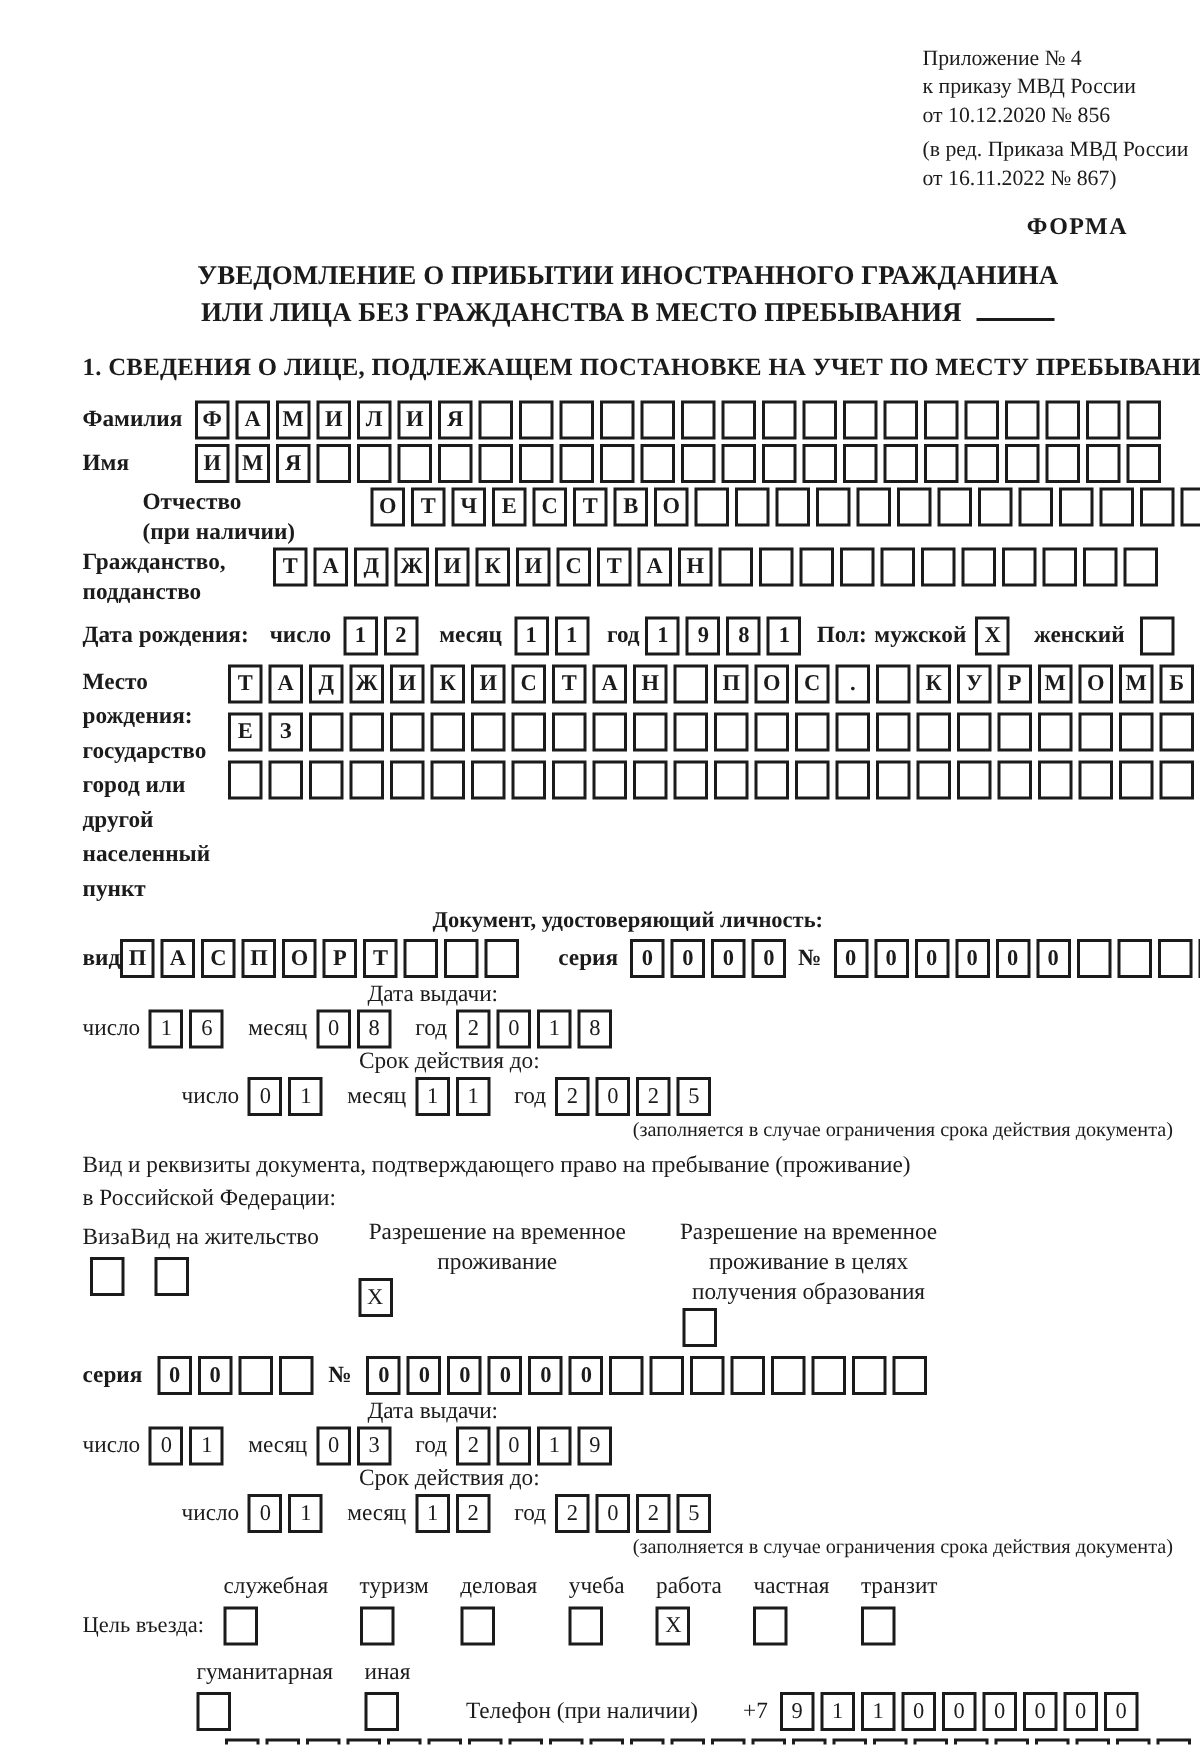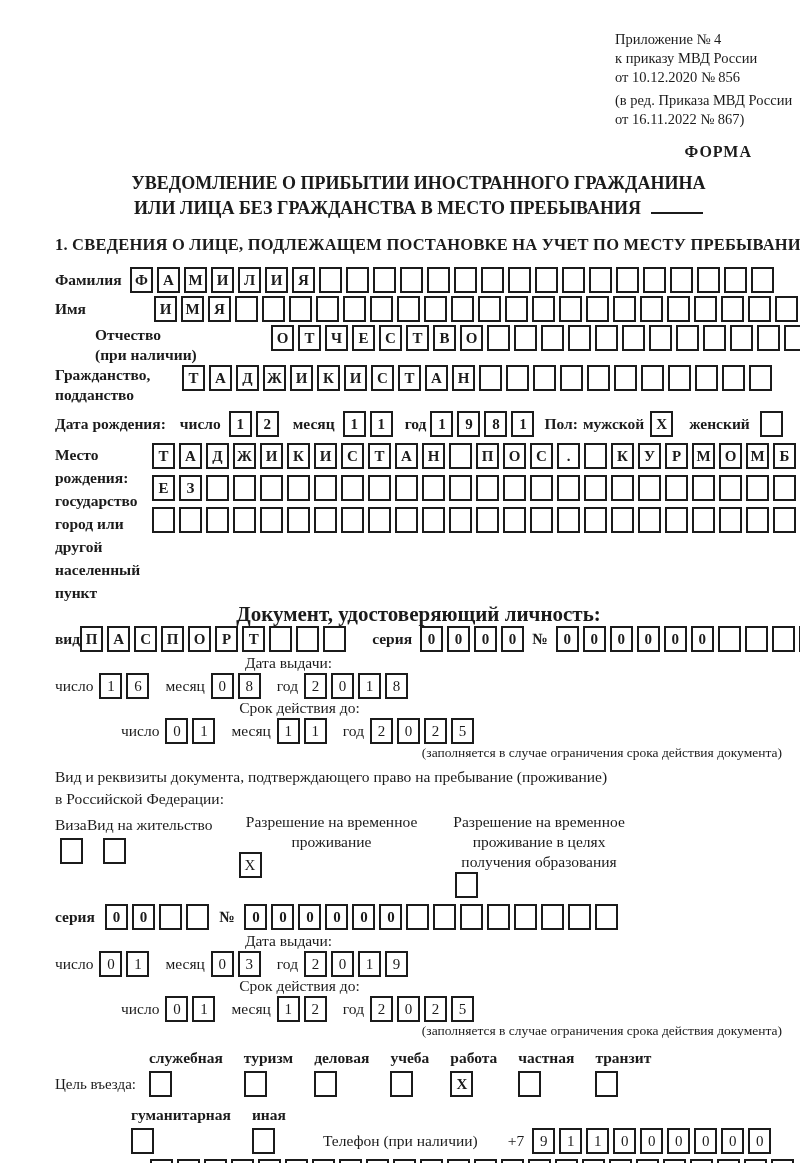--- a/index.html
+++ b/index.html
@@ -26,21 +26,21 @@
   .row { display:flex; align-items:flex-start;font-weight:bold; }
   .cells { display:inline-flex; flex-wrap:nowrap; }
   .cell {
     flex:none; display:inline-flex; align-items:center; justify-content:center;
     width:23px; height:26px; border:2px solid #1b1b1b; margin-right:4px;
     font-size:15px; background:#fff;
   }
   .lbl { font-size:15.5px; line-height:26px; white-space:nowrap; }
   .lbl2 { font-size:15.5px; line-height:20px; }
 
-  .mt3{margin-top:3px;gap:24px;} .mt6{margin-top:6px;}
+  .mt3{margin-top:3px;} .mt6{margin-top:6px;}
   .w75{width:75px;flex:none;} .w95{width:95px;flex:none;} .w127{width:127px;flex:none;} .w152{width:152px;flex:none;margin-left:40px;} .w97{width:97px;flex:none;}
 
   .stack .cells { margin-bottom:6px; }
 
   
   .dates { margin-top:2px; }
   .date-group { display:inline-block; vertical-align:top; }
   .group-head { text-align:center; font-size:15.5px; line-height:18px; }
   .group-head.padded { padding-left:110px; }
   .date-line { display:flex; align-items:flex-start; margin-top:1px; }
@@ -48,21 +48,21 @@
   .date-line .gap { margin-left:12px; }
   .right-note { text-align:right; font-size:13.5px; line-height:16px; margin-top:1px; }
 
   
   .cb-row { display:flex; align-items:flex-start; margin-top:2px; }
   .cb-opt { display:flex; align-items:flex-start;flex-direction:column; }
   .cb-opt .opt-label { font-size:15.5px; line-height:20px; }
   .cb-opt .opt-label.center { text-align:center; }
   .cb-box { margin-left:8px; }
   .inline-opts { display:flex; align-items:flex-end; }
-  .inline-opts .cb-opt { margin-right:14px;font-weight:bold; }
+  .inline-opts .cb-opt { margin-right:14px; }
   .inline-opts .opt-label { line-height:26px; margin-right:7px; }
 </style>
 </head>
 <body>
 
 <div class="page">
 
   <div class="annex">
     <div>Приложение № 4</div>
     <div>к приказу МВД России</div>
@@ -312,21 +312,21 @@
           <span class="cell"></span>
           <span class="cell"></span>
           <span class="cell"></span>
           <span class="cell"></span>
           <span class="cell"></span>
           <span class="cell"></span>
         </span>
     </span>
   </div>
 
-  <div style="text-align:center;font-weight:bold;font-size:21px;line-height:20px">Документ, удостоверяющий личность:</div>
+  <div style="text-align:center;font-weight:bold;font-size:15px;line-height:20px">Документ, удостоверяющий личность:</div>
 
   <div class="row" style="margin-top:2px">
     <span class="lbl" style="width:50px">вид</span>
     <span class="cells">
         <span class="cell">П</span>
         <span class="cell">А</span>
         <span class="cell">С</span>
         <span class="cell">П</span>
         <span class="cell">О</span>
         <span class="cell">Р</span>

